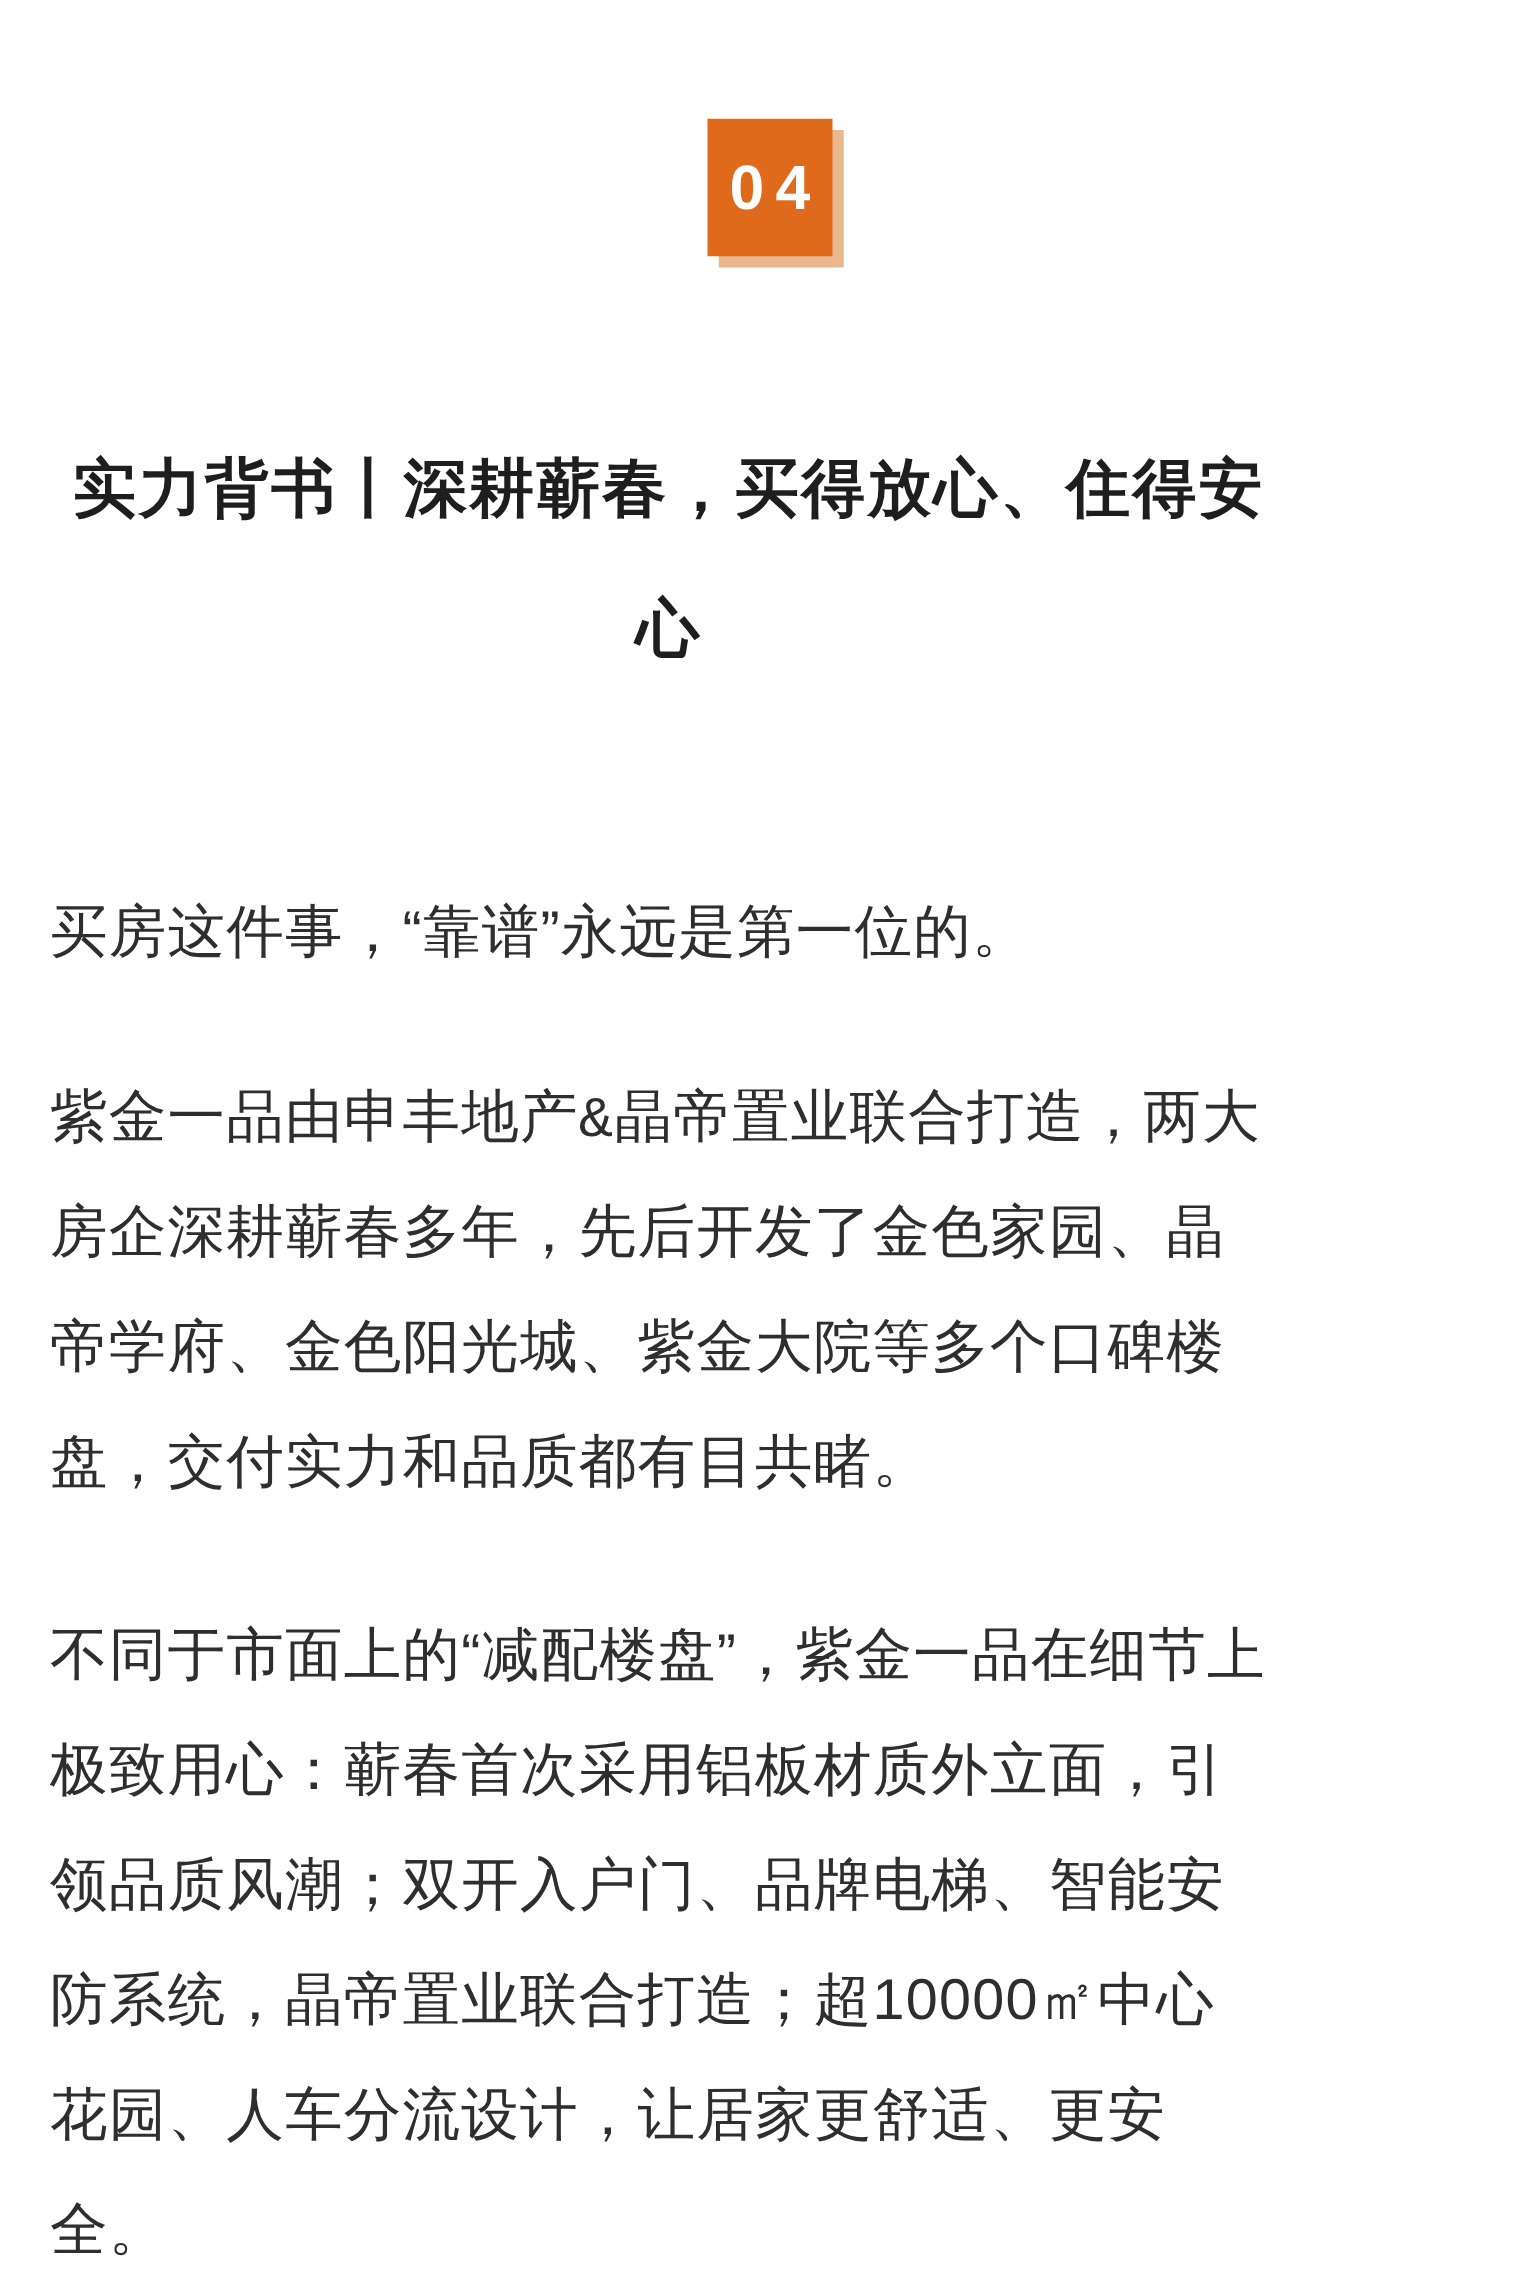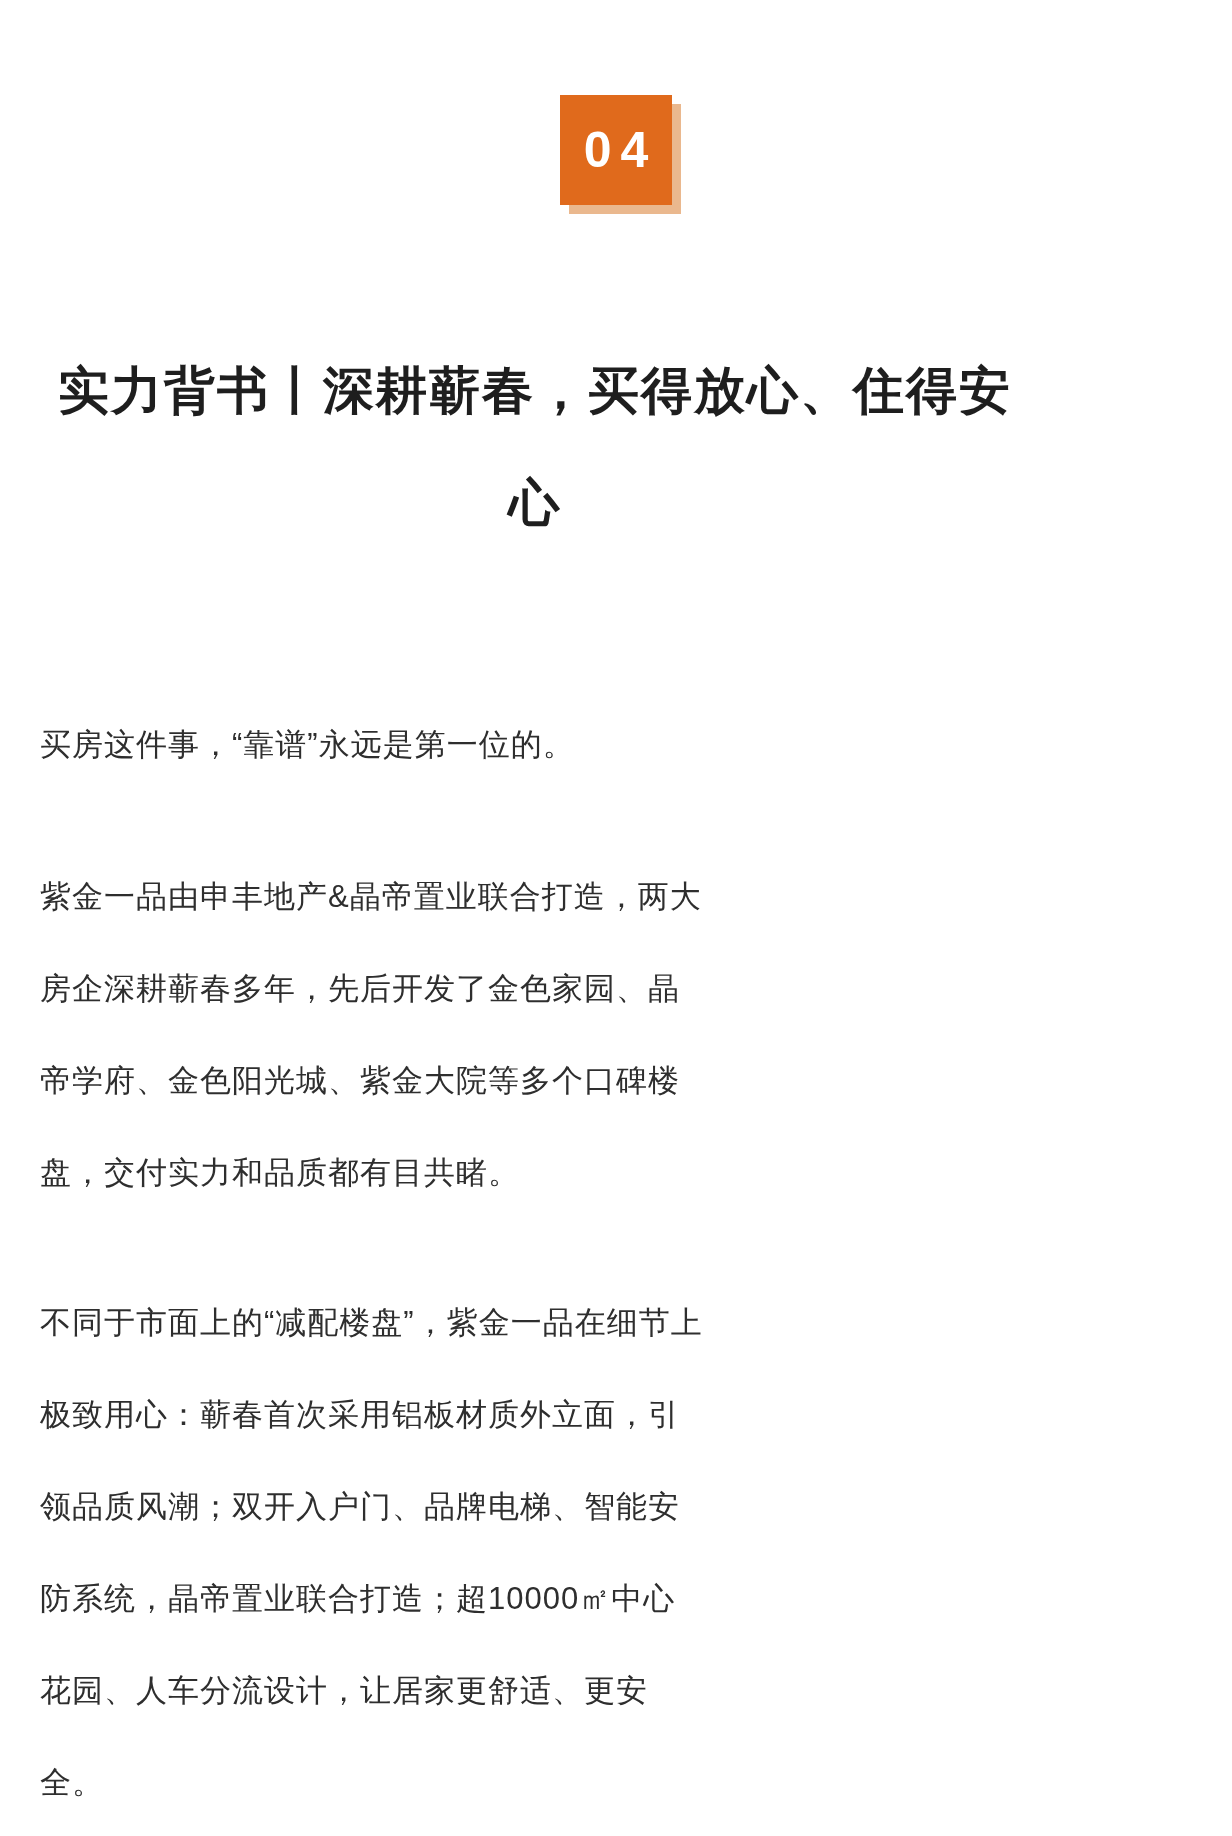--- a/index.html
+++ b/index.html
@@ -18,21 +18,21 @@
     width: 1232px;
     height: 1836px;
     background: #ffffff;
   }
   .badge-row {
     display: flex;
     justify-content: center;
     padding-top: 95px;
   }
   .section-badge {
-    width: 112px;
+    width: 100px;
     height: 110px;
     background: #e06a1c;
     box-shadow: 9px 9px 0 0 #eab88e;
     display: flex;
     align-items: center;
     justify-content: center;
   }
   .section-badge .num {
     color: #ffffff;
     font-size: 50px;
@@ -49,31 +49,31 @@
     margin: 130px 0 0 0;
     font-size: 51px;
     letter-spacing: 2px;
     line-height: 112px;
     font-weight: 700;
     color: #1e1e1e;
     text-align: center;
     white-space: pre-line;
   }
   .para {
-    font-size: 31px;
+    font-size: 46px;
     letter-spacing: 1px;
     line-height: 92px;
     color: #2e2e2e;
     font-weight: 400;
     text-align: left;
     white-space: pre-line;
     margin: 0;
   }
   .para-1 { margin-top: 140px; }
-  .para-2 { margin-top: 60px; }
+  .para-2 { margin-top: 60px; font-family: Liberation Mono, monospace; }
   .para-3 { margin-top: 58px; }
 </style>
 </head>
 <body>
 
 <div class="page">
 
   <div class="badge-row">
     <div class="section-badge">
       <span class="num">04</span>

